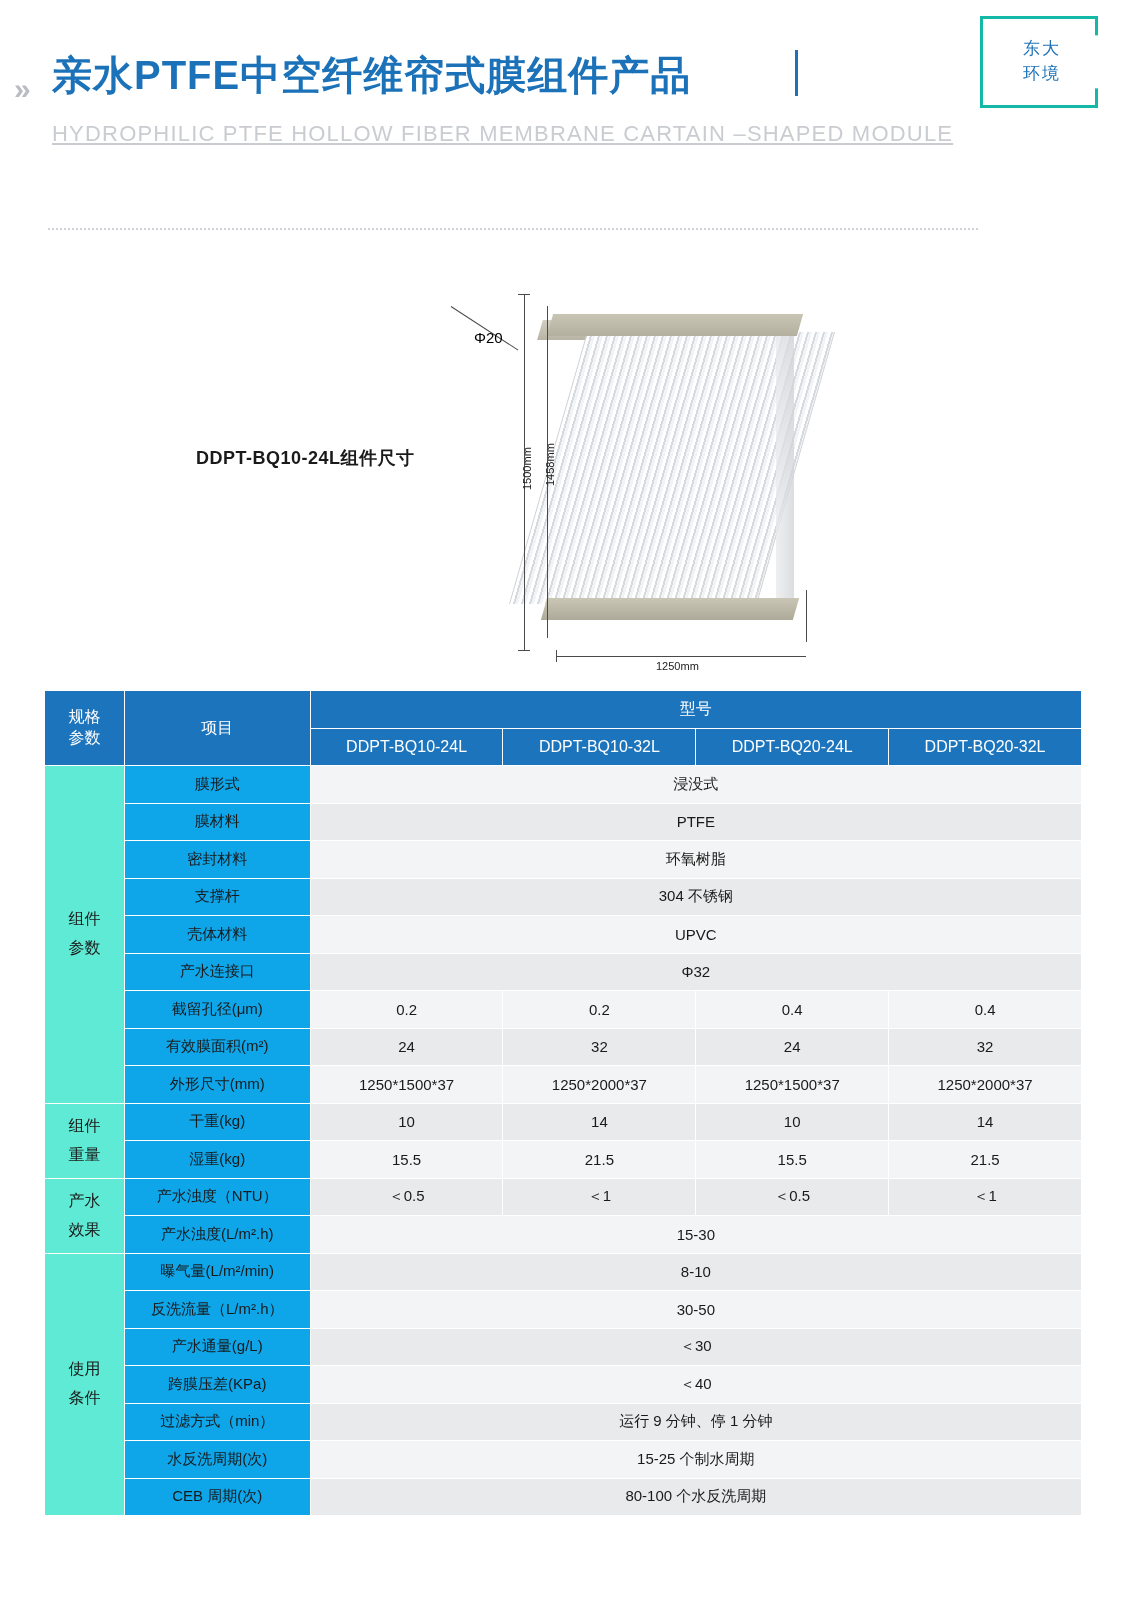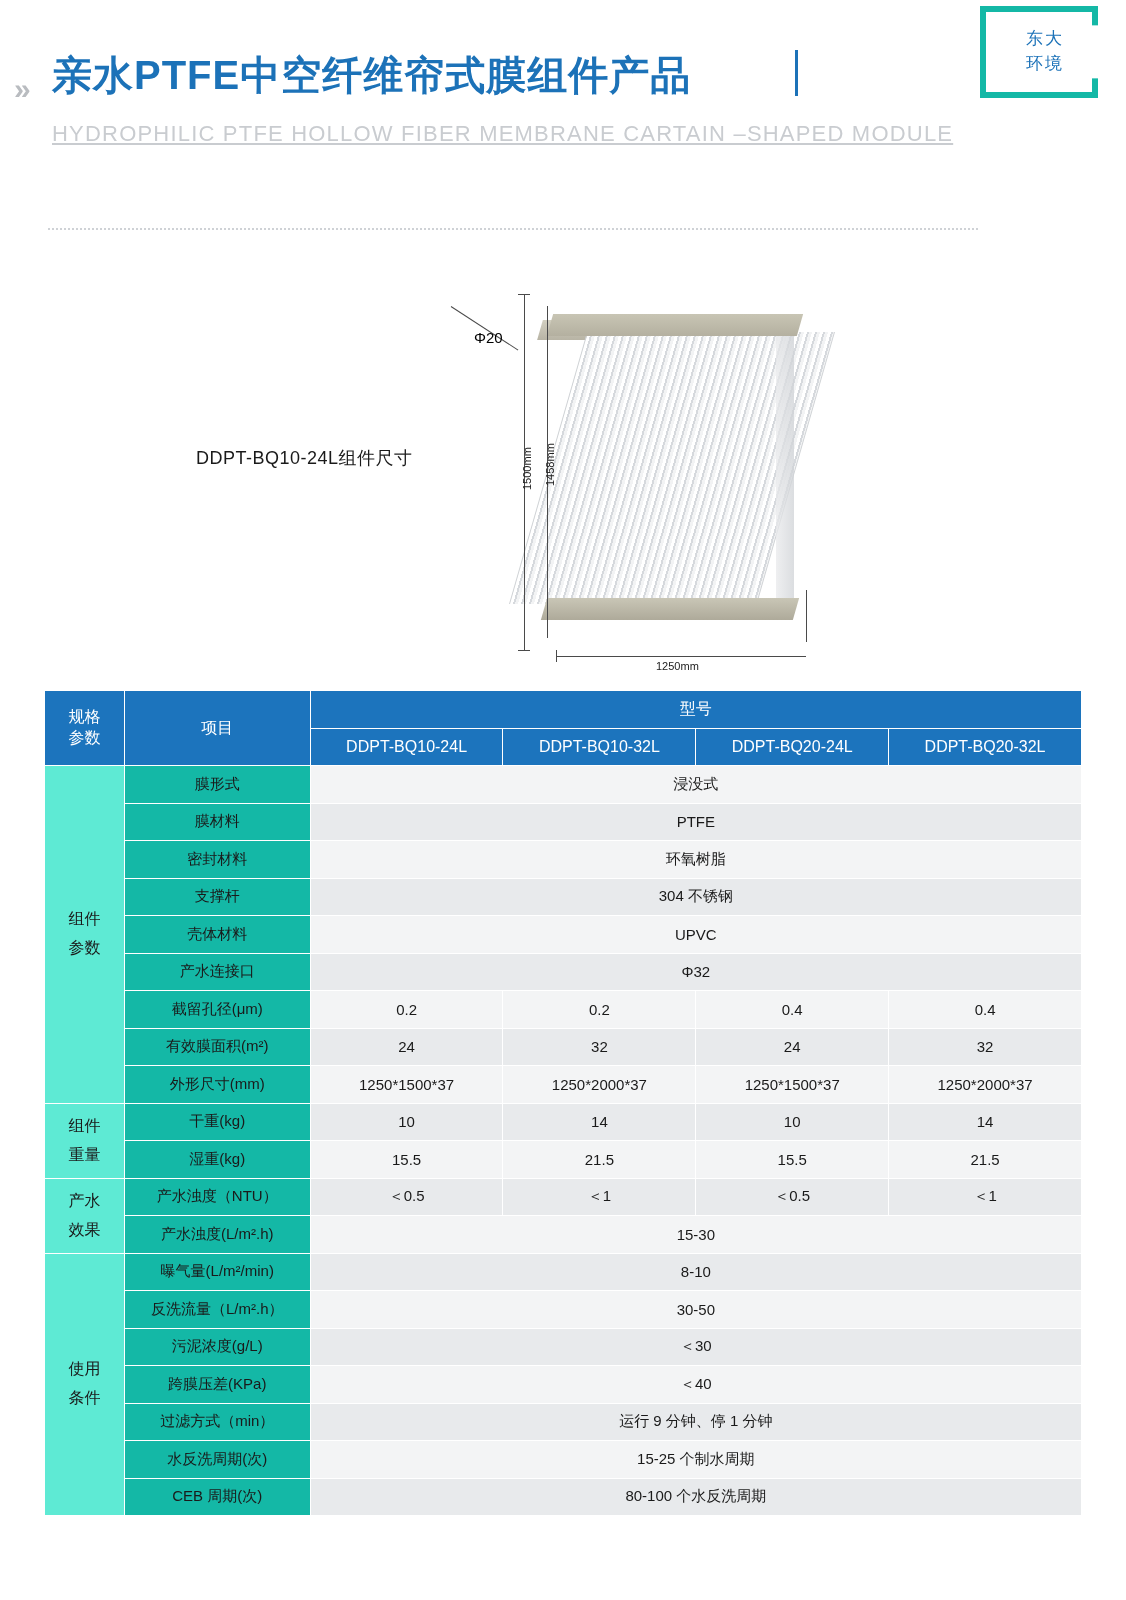--- a/index.html
+++ b/index.html
@@ -51,23 +51,23 @@
     left: 52px; top: 118px;
     width: 960px;
     font-size: 22px;
     color: #c9ccd0;
     letter-spacing: 1.2px;
     line-height: 1.45;
     text-decoration: underline;
   }
   .logo-box {
     position: absolute;
-    right: 28px; top: 6px;
+    right: 28px; top: 16px;
     width: 118px; height: 92px;
-    border: 6px solid #14b8a6;
+    border: 3px solid #14b8a6;
   }
   .logo-box::after {
     content: "";
     position: absolute;
     left: 8px; top: 50%;
     width: 102px; height: 1px;
     background: #ffffff;
   }
   .logo-text {
     position: absolute;
@@ -93,21 +93,21 @@
   .figure {
     position: absolute;
     left: 0; top: 250px;
     width: 1126px;
     height: 430px;
   }
   .fig-caption {
     position: absolute;
     left: 196px; top: 196px;
     font-size: 18px;
-    font-weight: normal;
+    font-weight: bold;
     color: #1a1a1a;
     letter-spacing: .5px;
   }
   .module {
     position: absolute;
     left: 540px; top: 30px;
     width: 270px; height: 370px;
   }
   
   .cap-top {
@@ -199,21 +199,21 @@
     font-size: 16px;
   }
   .grp {
     background: #5eead4;
     color: #1a1a1a;
     font-size: 16px;
     width: 80px;
     line-height: 1.8;
   }
   .item {
-    background: #14b8a6;
+    background: #0ea5e9;
     color: #1a1a1a;
     width: 186px;
     font-size: 15px;
   }
   .val-a { background: #f3f4f5; }
   .val-b { background: #e8eaec; }
   .col-val { width: 193px; }
 </style>
 </head>
 <body>
@@ -371,21 +371,21 @@
           <div>条件</div>
         </td>
         <td class="item">曝气量(L/m²/min)</td>
         <td class="val-b" colspan="4">8-10</td>
       </tr>
       <tr>
         <td class="item">反洗流量（L/m².h）</td>
         <td class="val-a" colspan="4">30-50</td>
       </tr>
       <tr>
-        <td class="item">污泥浓度(g/L)</td>
+        <td class="item">产水通量(g/L)</td>
         <td class="val-b" colspan="4">＜30</td>
       </tr>
       <tr>
         <td class="item">跨膜压差(KPa)</td>
         <td class="val-a" colspan="4">＜40</td>
       </tr>
       <tr>
         <td class="item">过滤方式（min）</td>
         <td class="val-b" colspan="4">运行 9 分钟、停 1 分钟</td>
       </tr>

